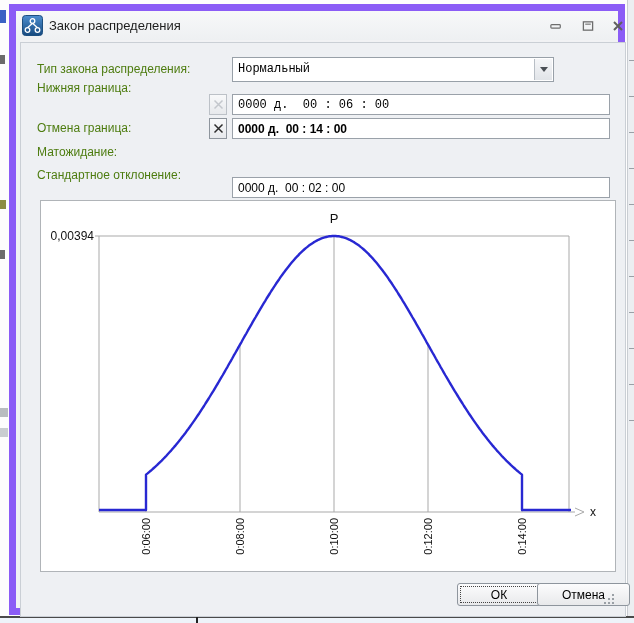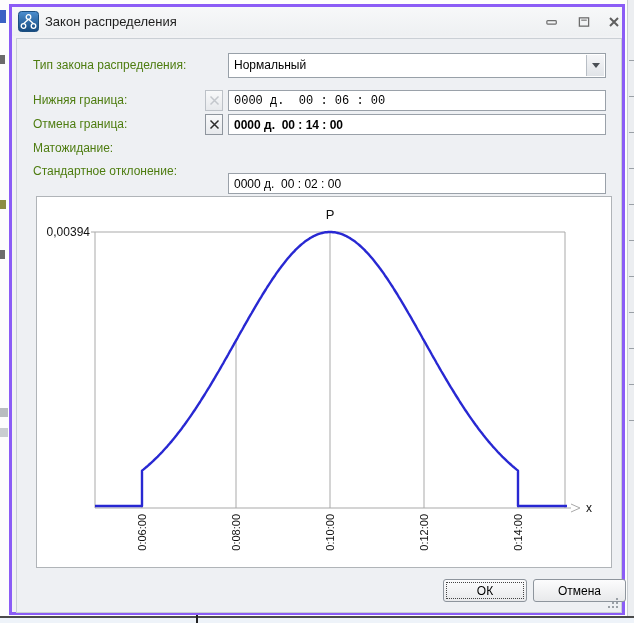--- a/index.html
+++ b/index.html
@@ -9,36 +9,36 @@
   
   .frag{position:absolute;}
   .bg-right-strip{left:627px;top:0;width:7px;height:623px;background:#eceef1;border-left:1px solid #c9cdd2;}
   .bg-right-strip i{display:block;position:absolute;left:1px;width:5px;height:1px;background:#9aa0a6;}
   .bg-bottom-line{left:0;top:616px;width:634px;height:2px;background:#4a4a4a;}
   .bg-bottom-row{left:0;top:618px;width:634px;height:5px;background:#eef3f9;}
   .bg-bottom-tick{left:196px;top:615px;width:2px;height:8px;background:#222;}
 
   
   .dialog{position:absolute;left:9px;top:4px;width:616px;height:611px;
-    background:#f1f2f4;border:3px solid #8b5cf6;box-sizing:border-box;padding-left:38px;}
+    background:#f1f2f4;border:7px solid #8b5cf6;box-sizing:border-box;padding-left:38px;}
   .titlebar{position:absolute;left:0;top:0;width:100%;height:29px;
     background:linear-gradient(#f7f8f9,#eef0f2);}
   .app-icon{position:absolute;left:6px;top:4px;width:21px;height:21px;}
   .title-text{position:absolute;left:33px;top:7px;font-size:13px;color:#1e1e1e;white-space:nowrap;}
   .winbtn{position:absolute;top:4px;width:24px;height:21px;display:flex;
     align-items:center;justify-content:center;background:transparent;border:none;cursor:default;}
   .winbtn.min{left:528px;} .winbtn.max{left:560px;} .winbtn.close{left:590px;}
 
   .content-panel{position:absolute;left:4px;top:31px;width:606px;height:575px;
     background:#eef0f3;border:1px solid #cacfd5;box-sizing:border-box;}
 
   
   .flabel{position:absolute;left:21px;font-size:12px;color:#4d7c0f;white-space:nowrap;}
-  .combo{position:absolute;left:216px;top:46px;width:378px;height:25px;background:#fff;
-    border:1px solid #98a0a8;box-sizing:border-box;}
+  .combo{position:absolute;left:216px;top:46px;width:322px;height:25px;background:#fff;
+    border:1px solid #98a0a8;box-sizing:border-box;font-family:Liberation Mono, monospace;}
   .combo-value{position:absolute;left:5px;top:4px;font-size:12px;color:#000;}
   .combo-btn{position:absolute;right:1px;top:1px;width:18px;height:21px;
     background:linear-gradient(#f5f6f8,#e1e4e8);border:none;border-left:1px solid #b8bec5;
     display:flex;align-items:center;justify-content:center;}
   .tri-down{width:0;height:0;border-left:4px solid transparent;border-right:4px solid transparent;
     border-top:5px solid #4a4f55;}
   .clearbtn{position:absolute;left:193px;width:18px;height:21px;
     background:linear-gradient(#f8f9fa,#e7e9ec);border:1px solid #8e959d;box-sizing:border-box;
     display:flex;align-items:center;justify-content:center;padding:0;}
   .clearbtn.disabled{border-color:#bcc1c7;}
@@ -48,21 +48,21 @@
 
   
   .chart-panel{position:absolute;left:24px;top:189px;width:576px;height:372px;
     background:#ffffff;border:1px solid #b0b4b8;box-sizing:border-box;}
   .chart-panel svg{display:block;}
 
   
   .btn{position:absolute;top:572px;height:23px;font-family:"Liberation Sans",sans-serif;
     font-size:12px;color:#000;background:linear-gradient(#fcfcfd,#e8e9eb);
     border:1px solid #8e959d;border-radius:3px;box-sizing:border-box;}
-  .btn.ok{left:431px;width:84px;outline:1px dotted #444;outline-offset:-4px;}
+  .btn.ok{left:441px;width:84px;outline:1px dotted #444;outline-offset:-4px;}
   .btn.cancel{left:521px;width:93px;}
 
   .grip{position:absolute;right:4px;bottom:4px;width:12px;height:12px;}
   .grip i{position:absolute;width:2px;height:2px;background:#9aa0a6;}
 </style>
 </head>
 <body>
 
 <div id="stage">
 
@@ -121,21 +121,21 @@
       <button class="winbtn close">
         <svg width="12" height="12" viewBox="0 0 12 12">
           <path d="M2 2 L10 10 M10 2 L2 10" stroke="#5f5f5f" stroke-width="2" fill="none"></path>
         </svg>
       </button>
     </div>
 
     <div class="content-panel"></div>
 
     <span class="flabel" style="top:51px">Тип закона распределения:</span>
-    <span class="flabel" style="top:86px">Нижняя граница:</span>
+    <span class="flabel" style="top:70px">Нижняя граница:</span>
     <span class="flabel" style="top:110px">Отмена граница:</span>
     <span class="flabel" style="top:134px">Матожидание:</span>
     <span class="flabel" style="top:157px">Стандартное отклонение:</span>
 
     <div class="combo">
       <span class="combo-value">Нормальный</span>
       <button class="combo-btn">
         <span class="tri-down"></span>
       </button>
     </div>

